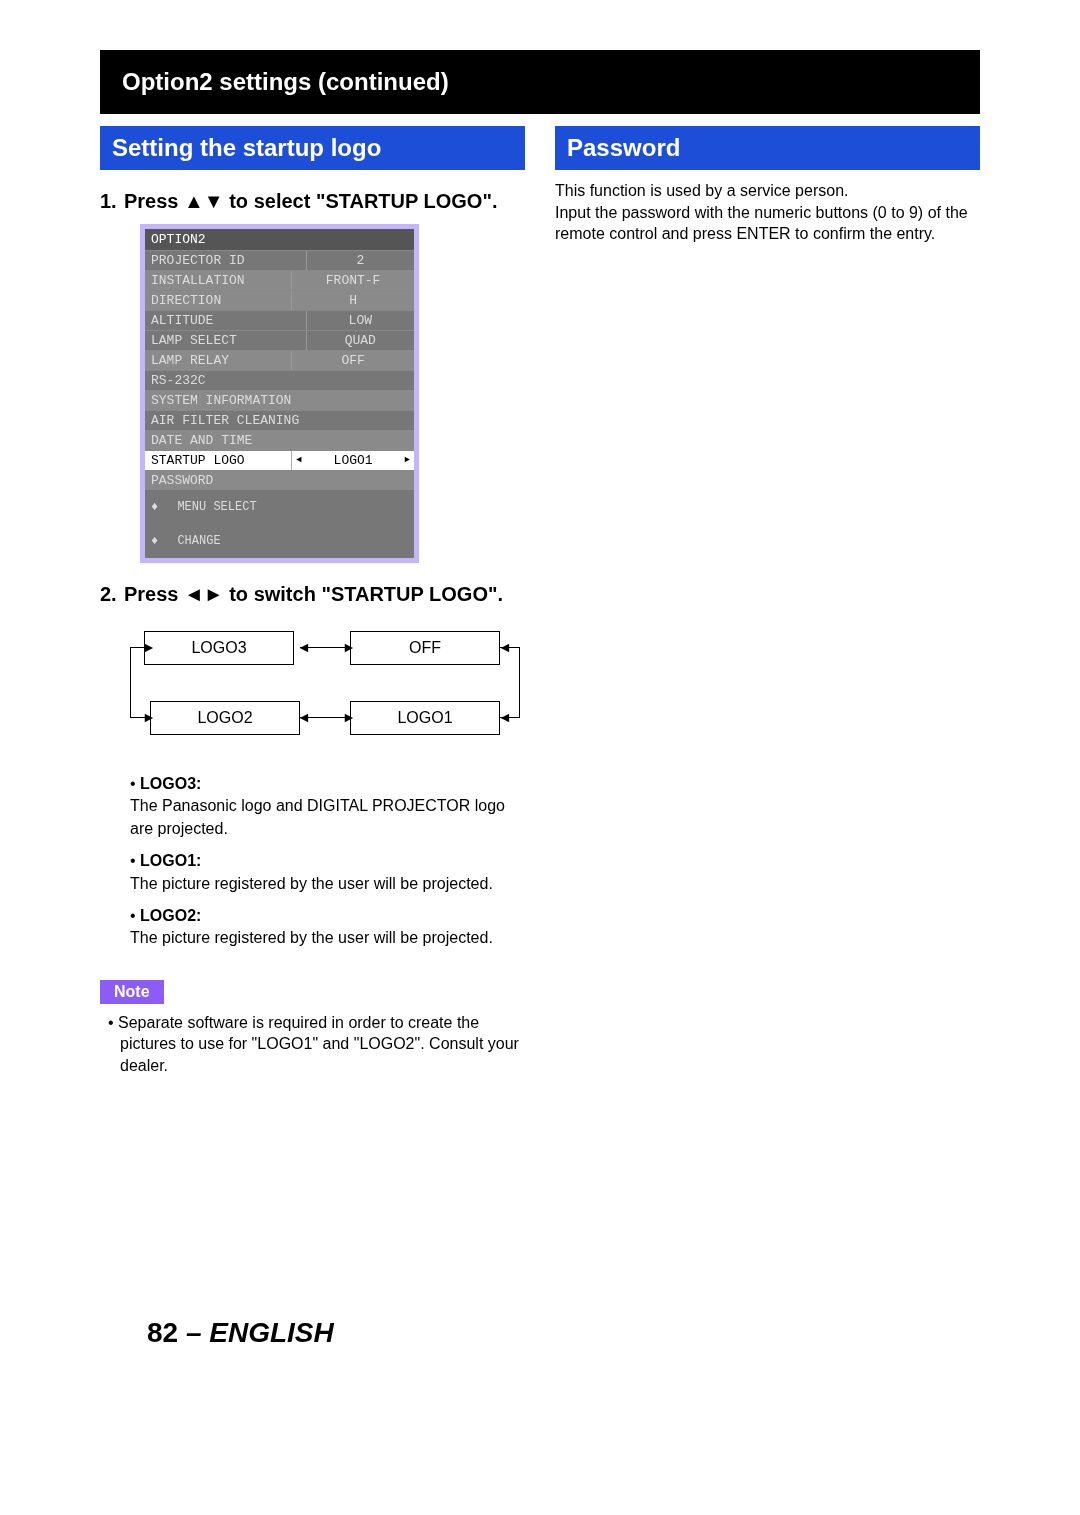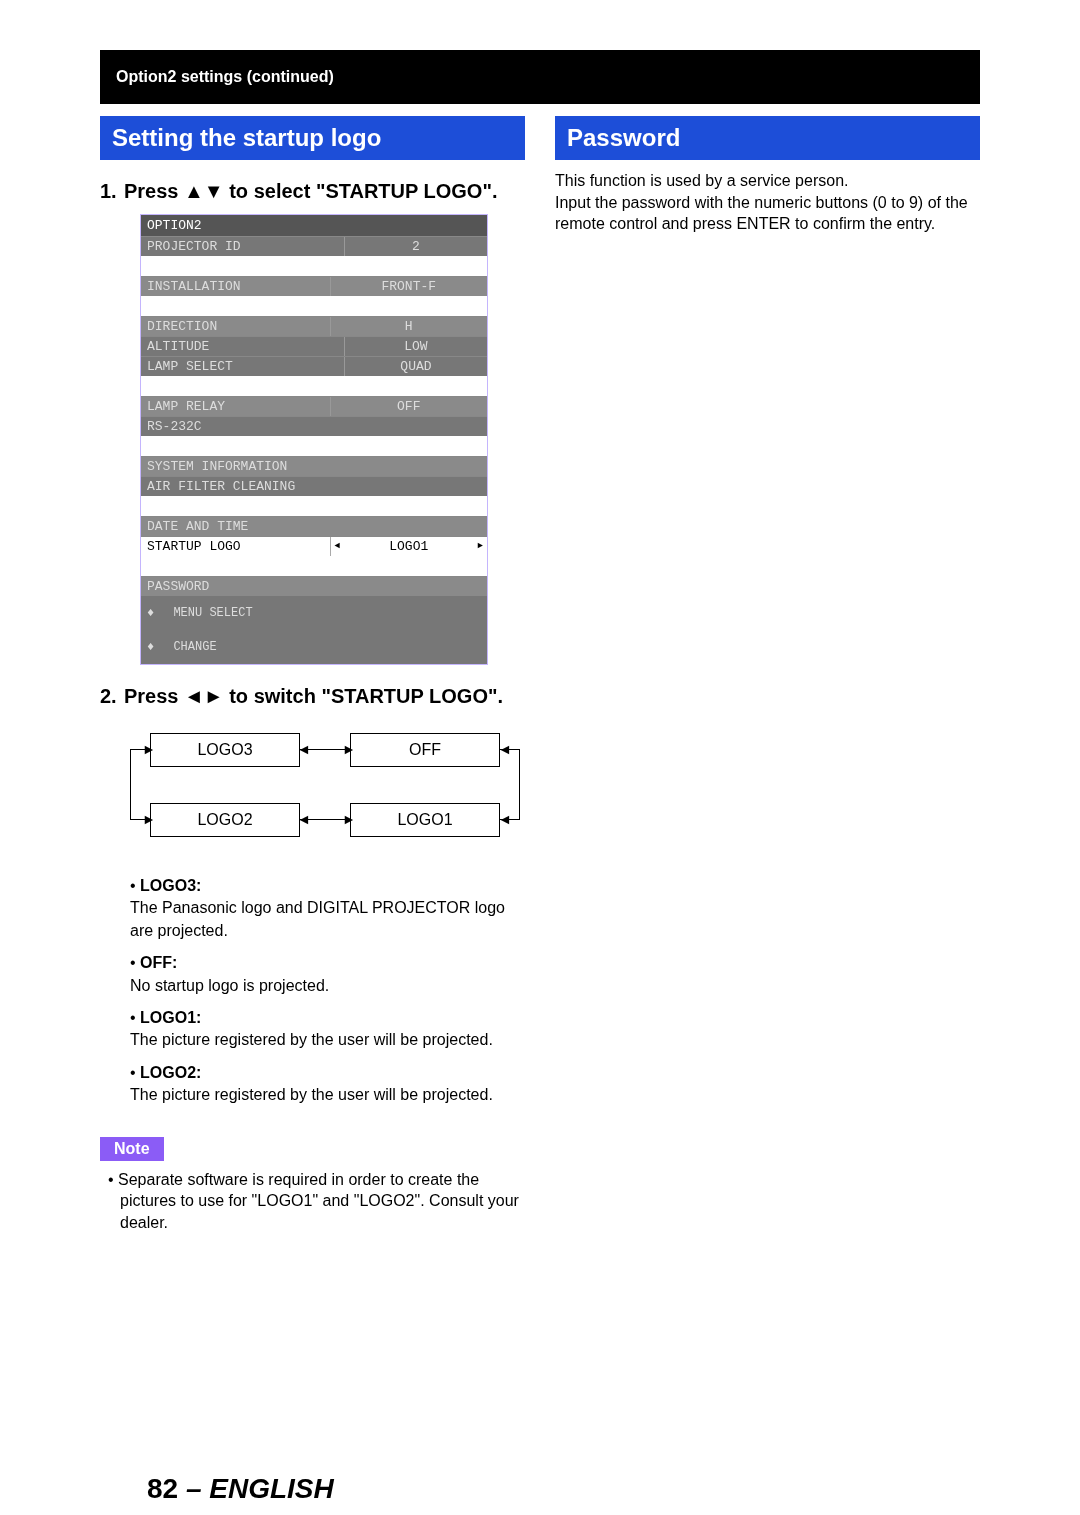--- a/index.html
+++ b/index.html
@@ -1,29 +1,29 @@
 <!DOCTYPE html>
 <html><head>
 <meta charset="utf-8">
 <style>
   * { box-sizing: border-box; margin: 0; padding: 0; }
   body { font-family: Arial, Helvetica, sans-serif; background: #fff; width: 1080px; margin: 0 auto; color: #000; }
   .page { padding: 50px 100px 30px 100px; }
-  .header-bar { background: #000; color: #fff; padding: 18px 16px; font-size: 16px; font-weight: bold; margin-bottom: 12px; }
+  .header-bar { background: #000; color: #fff; padding: 18px 22px; font-size: 24px; font-weight: bold; margin-bottom: 12px; }
   .columns { display: flex; gap: 30px; }
   .col { flex: 1; }
   .section-title { background: #1d4ed8; color: #fff; font-size: 24px; font-weight: bold; padding: 8px 12px; margin-bottom: 10px; }
   .intro { font-size: 16px; line-height: 1.35; margin-bottom: 16px; }
   .step { font-size: 20px; font-weight: bold; margin: 18px 0 10px 0; line-height: 1.3; }
   .step-num { display: inline-block; width: 24px; }
-  .menu { border: 1px solid #c4b5fd; width: 348px; margin-left: 40px; font-family: "Courier New", monospace; font-size: 13px; }
+  .menu { border: 5px solid #c4b5fd; width: 279px; margin-left: 40px; font-family: "Courier New", monospace; font-size: 13px; }
   .menu-title { background: #555; color: #fff; padding: 3px 6px; }
   .menu-row { display: flex; border-top: 1px solid #888; }
   .menu-row.dark { background: #777; color: #ddd; gap: 32px; }
-  .menu-row.lighter { background: #8a8a8a; color: #ddd; margin-top: 20px; }
+  .menu-row.lighter { background: #8a8a8a; color: #ddd; }
   .menu-label { flex: 1.1; padding: 2px 6px; }
   .menu-val { flex: 0.9; padding: 2px 6px; text-align: center; border-left: 1px solid #999; position: relative; }
   .menu-row.selected { background: #fff; color: #000; }
   .menu-row.selected .menu-val { border-left: 1px solid #aaa; }
   .tri-left, .tri-right { position: absolute; top: 4px; font-size: 9px; }
   .tri-left { left: 4px; }
   .tri-right { right: 4px; }
   .menu-footer { background: #777; color: #ddd; padding: 10px 6px; font-size: 12px; }
   .menu-footer .lozenge { display: inline-block; width: 12px; }
   .bullet-line { font-size: 16px; line-height: 1.35; margin-left: 30px; text-indent: -12px; margin-bottom: 6px; }
@@ -106,21 +106,21 @@
         <div class="menu-footer"><span class="lozenge">♦</span>&nbsp;&nbsp;<span>MENU SELECT</span></div>
         <div class="menu-footer"><span class="lozenge">♦</span>&nbsp;&nbsp;<span>CHANGE</span></div>
       </div>
 
       <div class="step">
         <span class="step-num">2.</span><span>Press ◄► to switch "STARTUP LOGO".</span>
       </div>
 
       
       <div class="cycle-diagram">
-        <div class="cycle-box" style="left:30px; top:10px;">LOGO3</div>
+        <div class="cycle-box" style="left:24px; top:10px;">LOGO3</div>
         <div class="cycle-box" style="left:230px; top:10px;">OFF</div>
         <div class="cycle-box" style="left:30px; top:80px;">LOGO2</div>
         <div class="cycle-box" style="left:230px; top:80px;">LOGO1</div>
 
         <div class="cycle-line" style="left:180px; top:26px; width:50px; height:1px;"></div>
         <div class="arrow-head" style="left:177px; top:19px;">◄</div>
         <div class="arrow-head" style="left:222px; top:19px;">►</div>
 
         <div class="cycle-line" style="left:180px; top:96px; width:50px; height:1px;"></div>
         <div class="arrow-head" style="left:177px; top:89px;">◄</div>
@@ -135,21 +135,20 @@
         <div class="cycle-line" style="left:380px; top:26px; width:20px; height:1px;"></div>
         <div class="cycle-line" style="left:399px; top:26px; width:1px; height:71px;"></div>
         <div class="cycle-line" style="left:380px; top:96px; width:20px; height:1px;"></div>
         <div class="arrow-head" style="left:378px; top:19px;">◄</div>
         <div class="arrow-head" style="left:378px; top:89px;">◄</div>
       </div>
 
       
       <div class="def-list" id="def-list">
           <div class="item">• <span class="label">LOGO3:</span><br>The Panasonic logo and DIGITAL PROJECTOR logo are projected.</div>
-          <div class="item">• <span class="label">OFF:</span><br>No startup logo is projected.</div>
           <div class="item">• <span class="label">LOGO1:</span><br>The picture registered by the user will be projected.</div>
           <div class="item">• <span class="label">LOGO2:</span><br>The picture registered by the user will be projected.</div>
         </div>
 
       <div class="note-bar">Note</div>
       <p class="note-text">• <span>Separate software is required in order to create the pictures to use for "LOGO1" and "LOGO2". Consult your dealer.</span></p>
     </div>
 
     <div class="col">
       <div class="section-title">Password</div>

